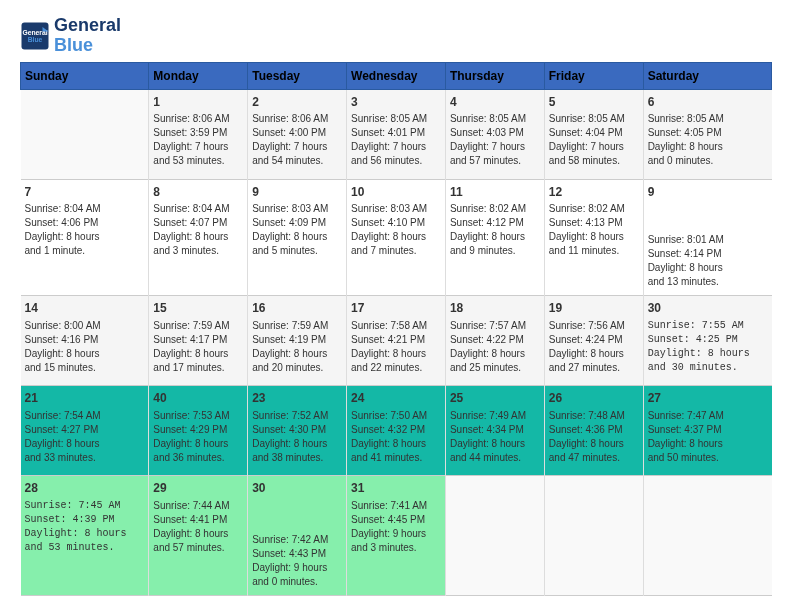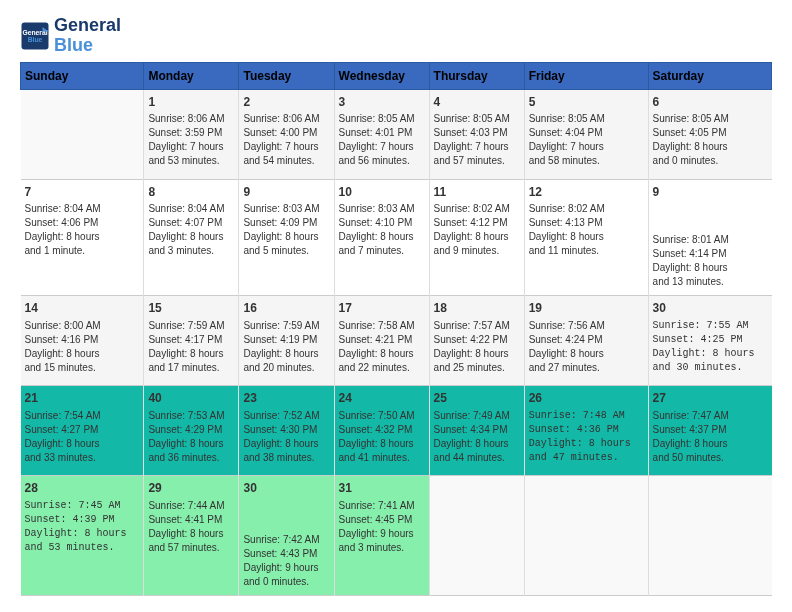--- a/index.html
+++ b/index.html
@@ -317,21 +317,21 @@
         </td>
         <td>
           <span class="day-number">25</span>
           <div class="day-info" style="white-space: pre-line;">Sunrise: 7:49 AM
 Sunset: 4:34 PM
 Daylight: 8 hours
 and 44 minutes.</div>
         </td>
         <td>
           <span class="day-number">26</span>
-          <div class="day-info" style="white-space: pre-line; font-family: Liberation Mono, monospace;">Sunrise: 7:48 AM
+          <div class="day-info" style="white-space: pre-line;">Sunrise: 7:48 AM
 Sunset: 4:36 PM
 Daylight: 8 hours
 and 47 minutes.</div>
         </td>
         <td>
           <span class="day-number">27</span>
           <div class="day-info" style="white-space: pre-line;">Sunrise: 7:47 AM
 Sunset: 4:37 PM
 Daylight: 8 hours
 and 50 minutes.</div>

